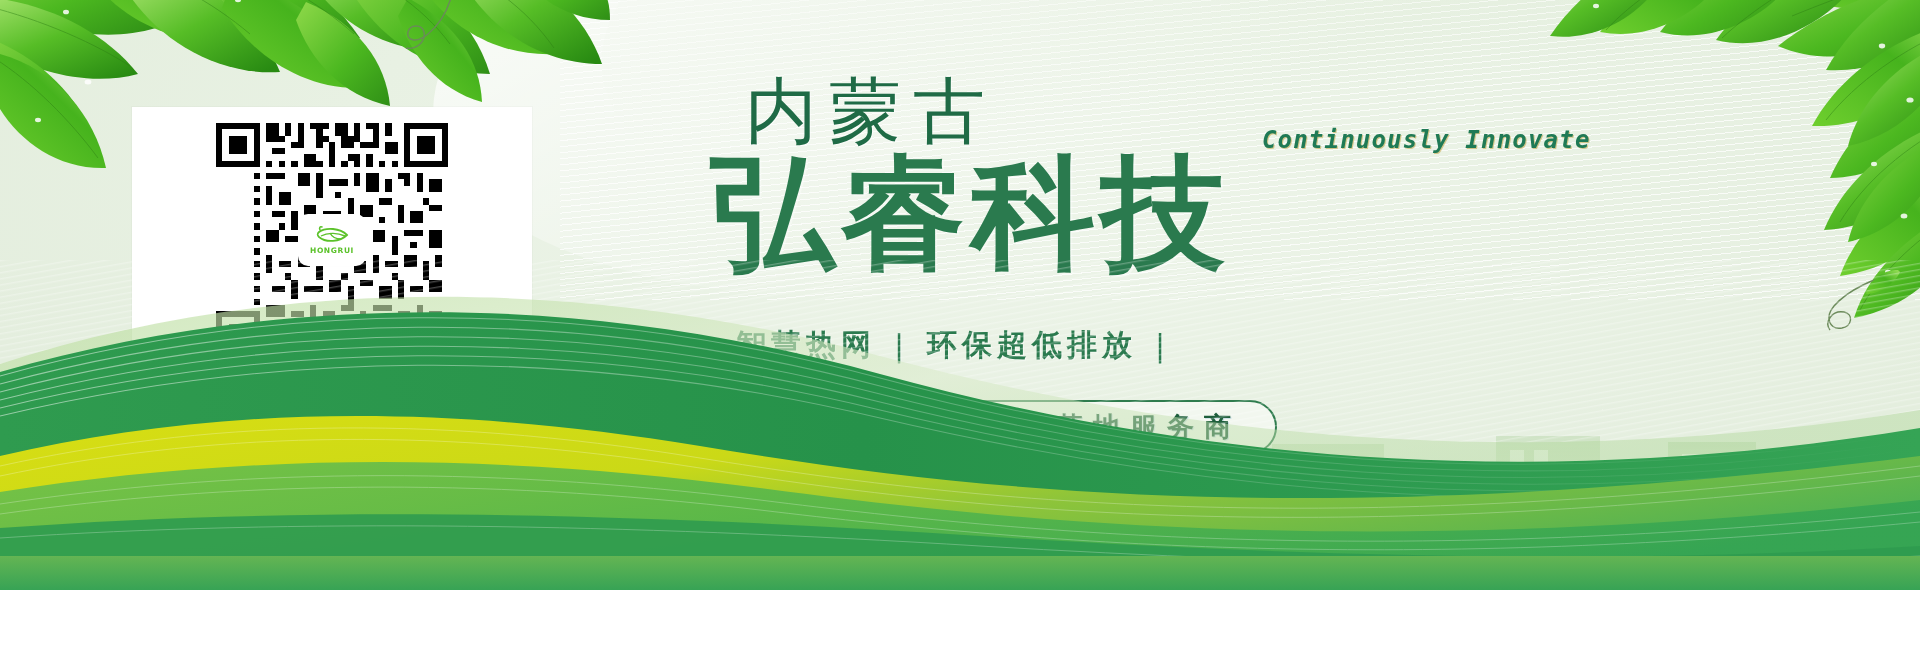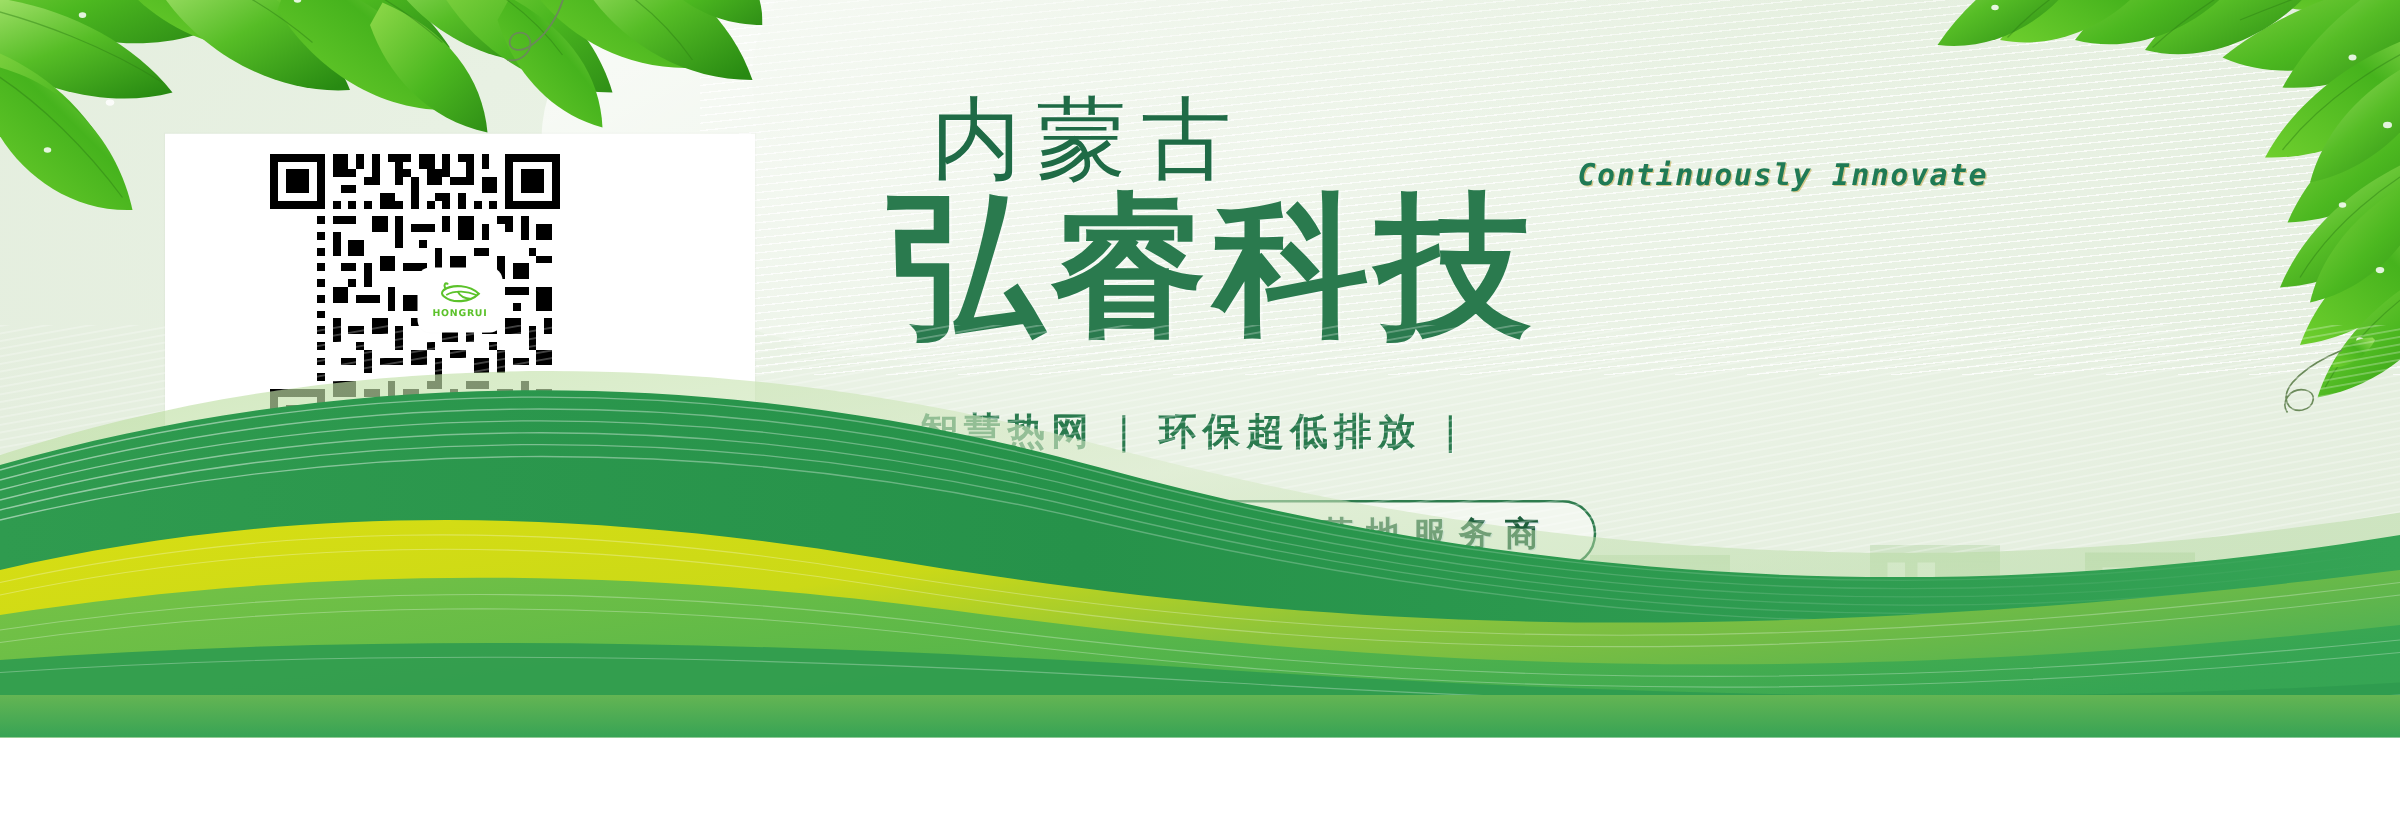--- a/index.html
+++ b/index.html
@@ -49,21 +49,21 @@
 
   
   .leafwrap{position:absolute;pointer-events:none;}
   #leaves-topleft{left:-30px;top:-46px;width:640px;height:230px;}
   #leaves-topright{right:-40px;top:-50px;width:430px;height:400px;}
   #tendril-right{right:18px;top:268px;width:90px;height:70px;}
   #tendril-left{left:400px;top:-6px;width:80px;height:70px;}
 
   
   #qr-card{
-    position:absolute;left:132px;top:107px;width:472px;height:265px;
+    position:absolute;left:132px;top:107px;width:400px;height:265px;
     background:#ffffff;
     box-shadow:0 0 0 1px rgba(0,0,0,.02);
   }
   #qr-code{
     position:absolute;left:25px;top:16px;width:350px;height:232px;
   }
   #qr-logo{
     position:absolute;left:50%;top:50%;transform:translate(-50%,-50%);
     width:62px;height:46px;border-radius:7px;background:#fff;
     box-shadow:0 0 0 3px #fff, 0 1px 3px rgba(0,0,0,.18);

